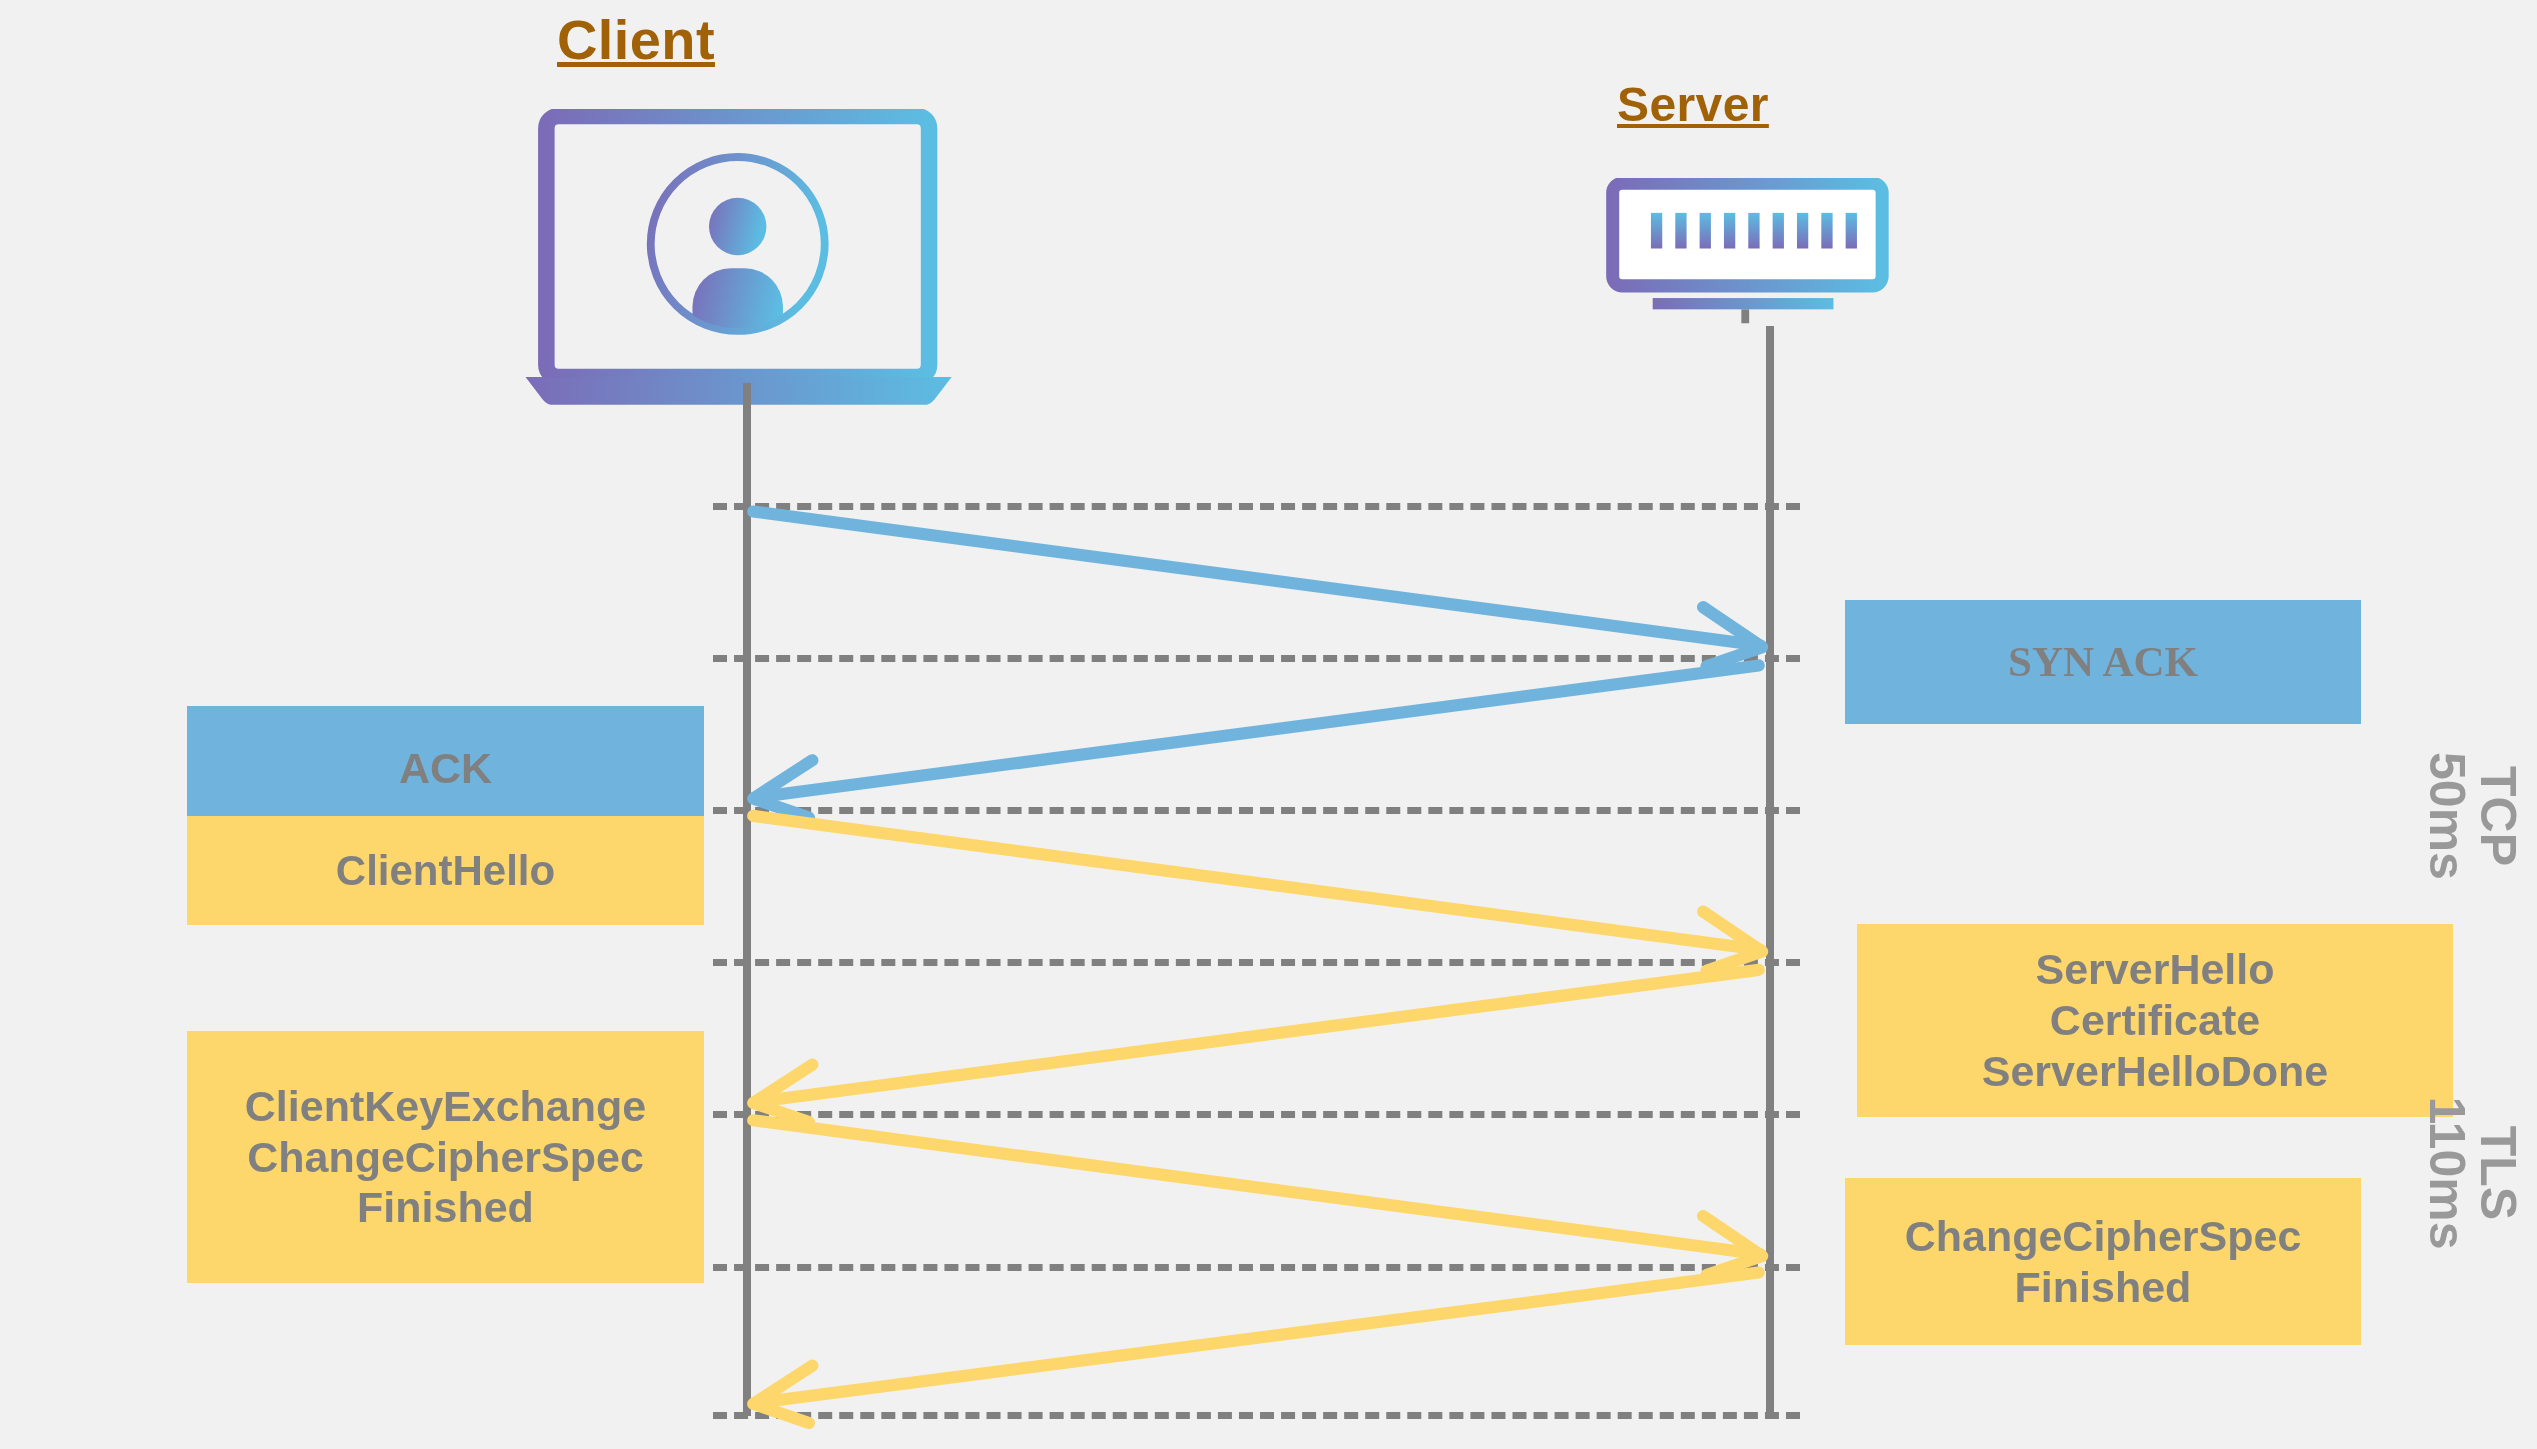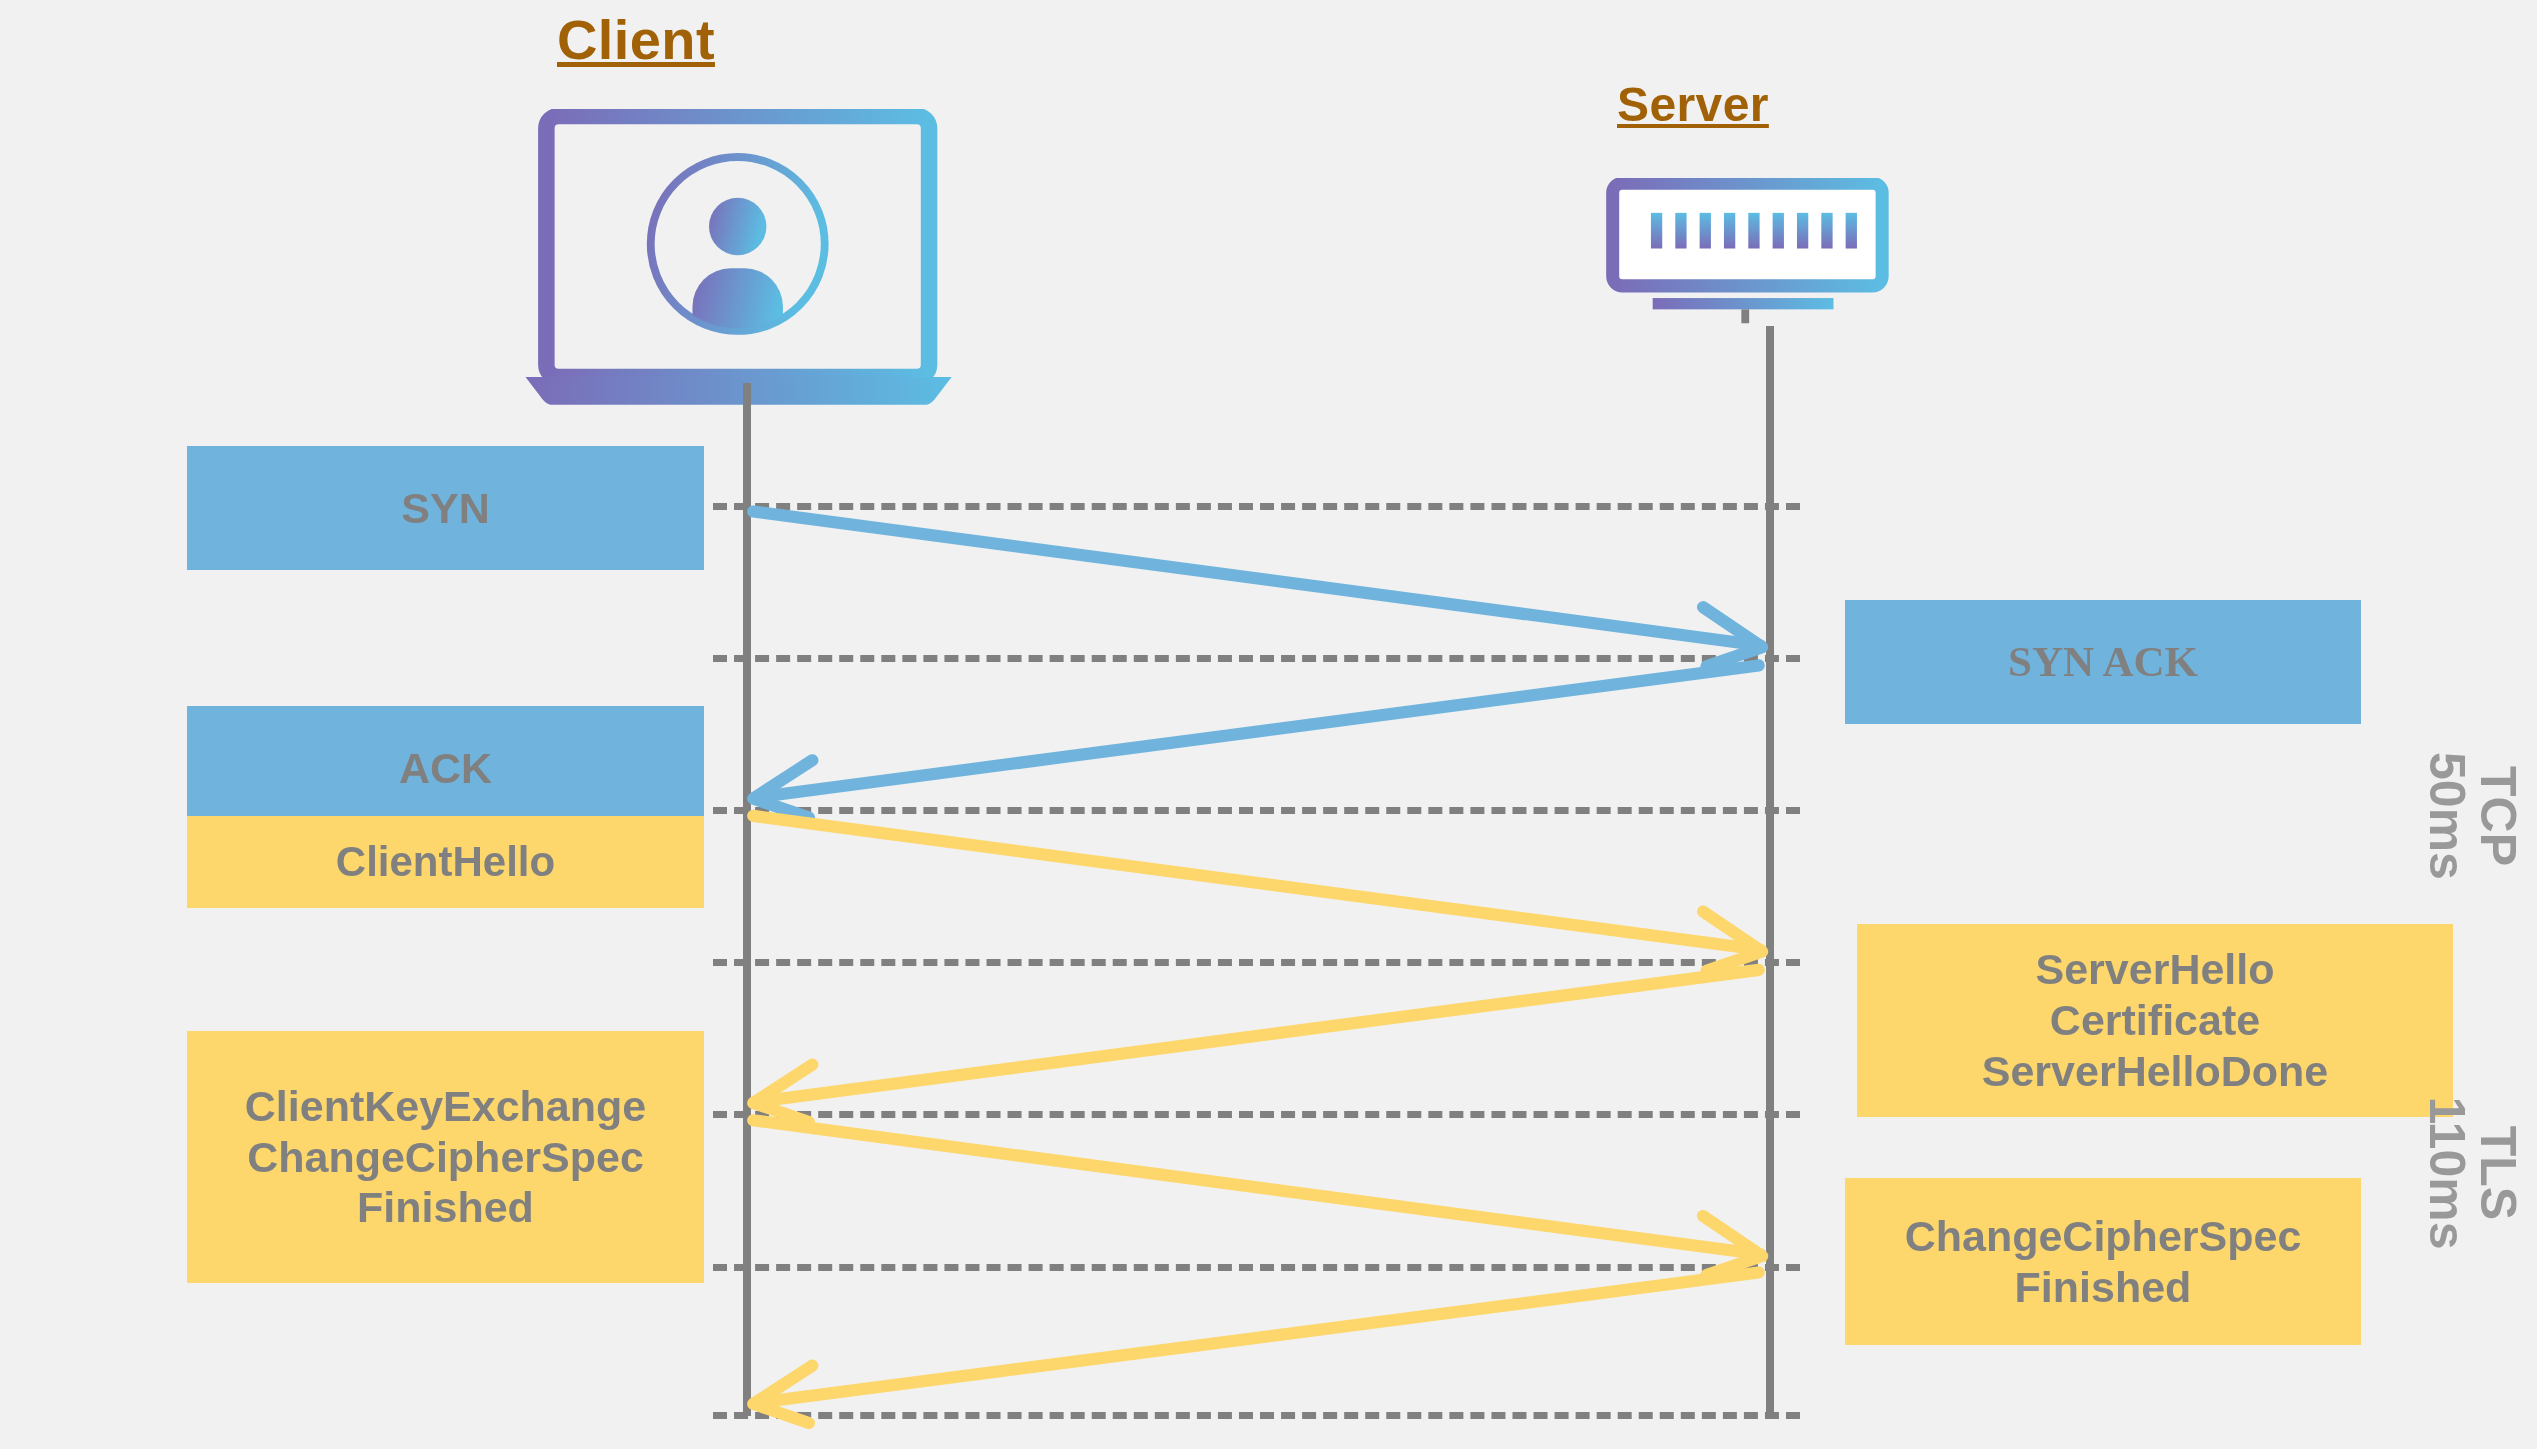--- a/index.html
+++ b/index.html
@@ -187,25 +187,24 @@
       <line x1="866" y1="1288" x2="2024" y2="1442"></line>
       <polyline points="1958,1398 2026,1444 1962,1466"></polyline>
     </g>
 
     <g stroke="#fdd76c" stroke-width="14" fill="none" stroke-linecap="round" stroke-linejoin="round">
       <line x1="2022" y1="1463" x2="868" y2="1613"></line>
       <polyline points="934,1570 866,1614 930,1636"></polyline>
     </g>
   </svg>
 
-  <div class="msg-box tcp" style="left:187px; top:446px; width:517px; height:124px; font-size:43px;">SYN</div>
 
   <div class="msg-box tcp" style="left:187px; top:706px; width:517px; height:124px; font-size:43px;">ACK</div>
 
-  <div class="msg-box tls" style="left:187px; top:816px; width:517px; height:92px; font-size:42px;">ClientHello</div>
+  <div class="msg-box tls" style="left:187px; top:816px; width:517px; height:109px; font-size:42px;">ClientHello</div>
 
   <div class="msg-box tls" style="left:187px; top:999px; width:517px; height:252px; font-size:43px; white-space:pre-line;margin-top:32px;">ClientKeyExchange
 ChangeCipherSpec
 Finished</div>
 
   <div class="msg-box tcp" style="left:1845px; top:600px; width:516px; height:124px; font-size:43px;font-family:Liberation Serif, serif;">SYN ACK</div>
 
   <div class="msg-box tls" style="left:1845px; top:924px; width:596px; height:193px; font-size:43px; white-space:pre-line;margin-left:12px;">ServerHello
 Certificate
 ServerHelloDone</div>

